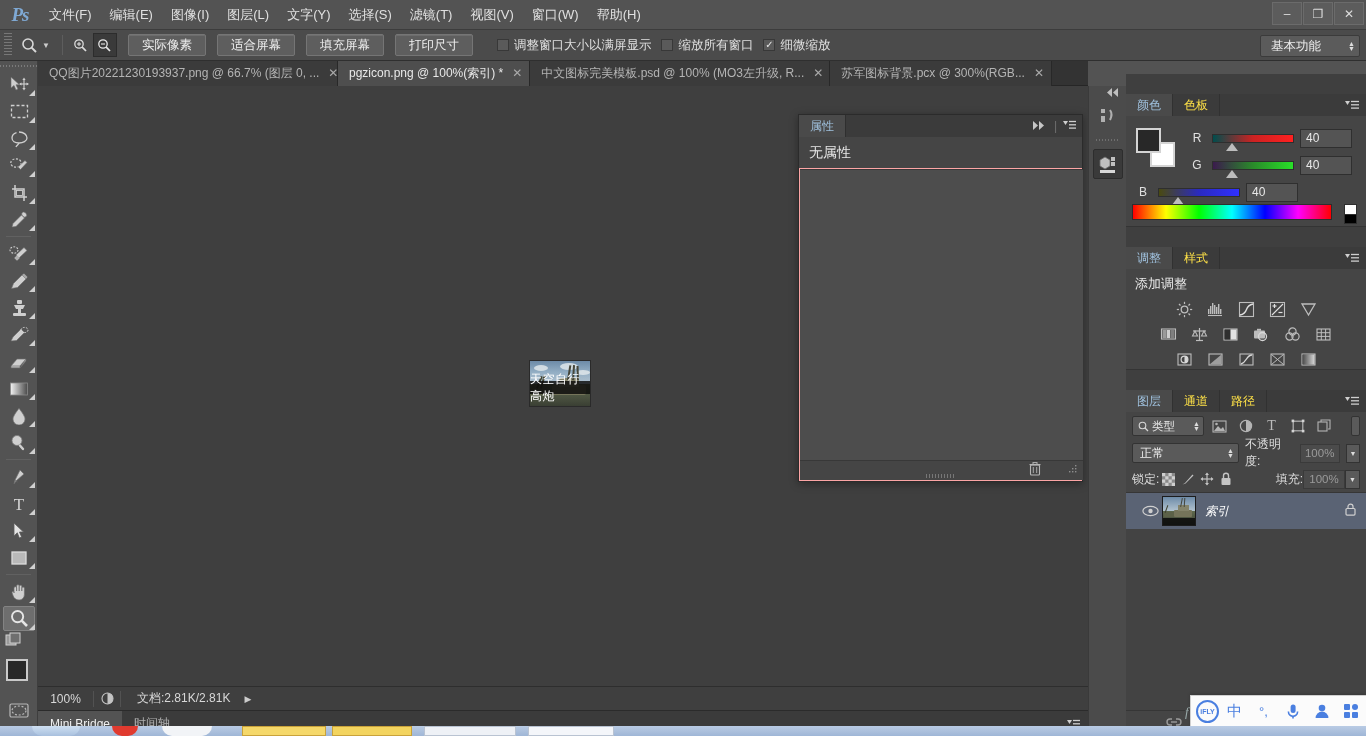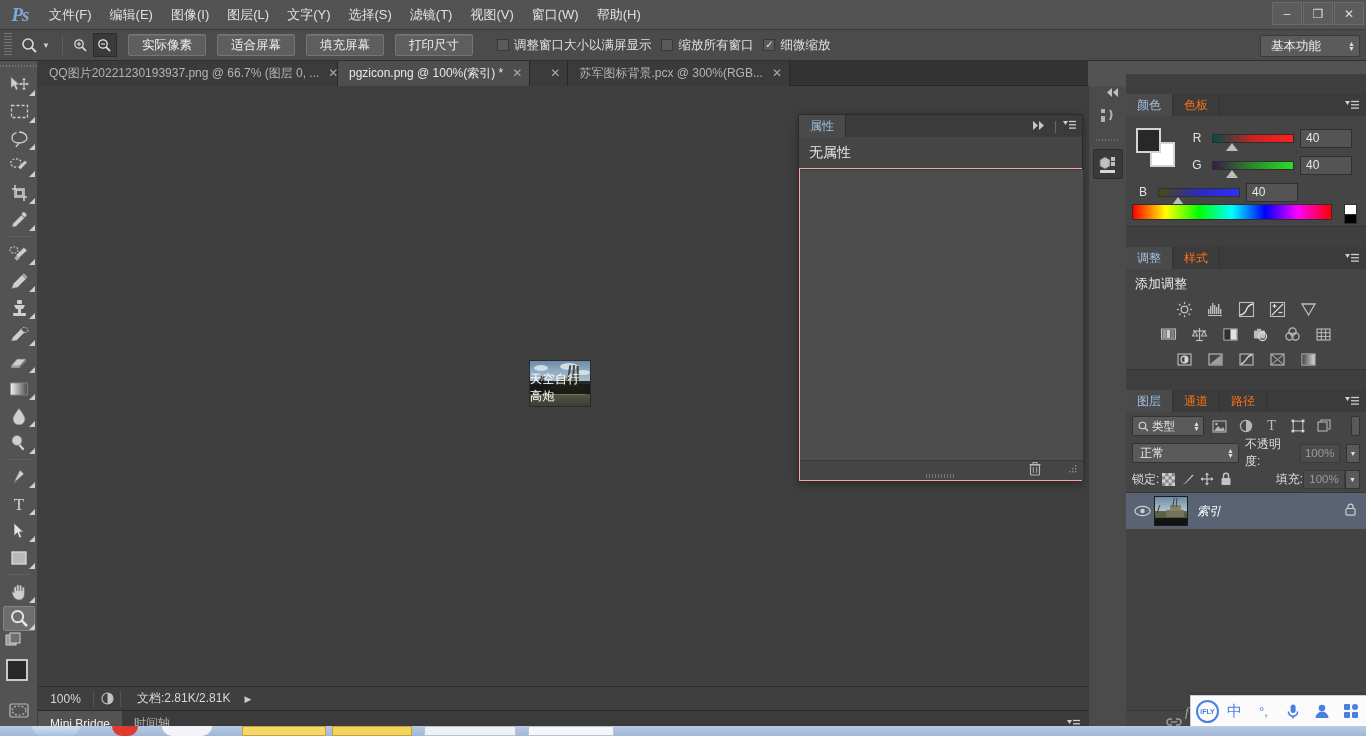--- a/index.html
+++ b/index.html
@@ -208,21 +208,21 @@
   .rail-btn.boxed { background: #3a3a3a; border: 1px solid #2d2d2d; border-radius: 2px; }
   .rail-grip { height: 8px; margin: 5px 7px;
     background-image: repeating-linear-gradient(to right, #6e6e6e 0 1px, transparent 1px 3px);
     background-size: 100% 2px; background-position: 0 3px; background-repeat: no-repeat; }
 
   .dock { position: absolute; left: 1126px; top: 74px; width: 240px; height: 662px; background: #3f3f3f; }
 
   .panel { background: #454545; border-bottom: 1px solid #343434; }
   .ptabs { height: 22px; background: #3b3b3b; display: flex; align-items: stretch; margin-top: 20px; }
   .ptab { display: flex; align-items: center; padding: 0 11px; font-size: 12px;
-          color: #f97316; border-right: 1px solid #313131; }
+          color: #fde047; border-right: 1px solid #313131; }
   .ptab.active { background: #4a4a4a; color: #9fc0dd; }
   .pmenu { margin-left: auto; display: flex; align-items: center; padding-right: 6px; gap: 2px; }
 
   
   .colorbody { height: 110px; position: relative; background: #454545; padding: 8px 8px 0 8px; }
   .cp-sw { position: relative; width: 46px; height: 40px; float: left; margin: 4px 6px 0 2px; }
   .cp-fg { position: absolute; left: 0; top: 0; width: 25px; height: 25px;
            background: #282828; border: 2px solid #d4d4d4; z-index: 2; }
   .cp-bg { position: absolute; left: 14px; top: 14px; width: 25px; height: 25px;
            background: #fff; border: 2px solid #d4d4d4; z-index: 1; }
@@ -277,21 +277,21 @@
     height: 19px; width: 42px; background: #4b4b4b; border: 1px solid #3a3a3a;
     color: #9a9a9a; font-size: 11.5px; display: flex; align-items: center; justify-content: center;
   }
   .numcaret {
     height: 19px; width: 15px; background: #5a5a5a; border: 1px solid #333;
     display: flex; align-items: center; justify-content: center; color: #ddd; font-size: 7px;
   }
   .lay-lock { height: 26px; display: flex; align-items: center; padding: 0 6px; gap: 0; background: #454545; }
   .lock-ic { width: 19px; height: 20px; display: flex; align-items: center; justify-content: center; }
   .layerlist { background: #434343; height: 218px; border-top: 1px solid #363636; }
-  .layerrow { height: 36px; display: flex; align-items: center; background: #5a6374; padding-left: 4px; }
+  .layerrow { height: 36px; display: flex; align-items: center; background: #5a6374; padding-left: 12px; }
   .eye { width: 24px; display: flex; align-items: center; justify-content: center; }
   .lthumb { width: 34px; height: 30px; border: 1px solid #1c1c1c; overflow: hidden;
             position: relative; background: #6b7a86; margin-right: 9px; }
   .lname { font-size: 12px; color: #fff; font-style: italic; }
   .llock { margin-left: auto; margin-right: 10px; }
   .lay-footer { height: 24px; background: #454545; border-top: 1px solid #363636;
                 display: flex; align-items: center; padding: 0 8px; gap: 10px; }
 
   
   .imebar {
@@ -644,20 +644,21 @@
     <div id="doc-tabs" style="display:flex">
         <div class="doctab">
           <span>QQ图片20221230193937.png @ 66.7% (图层 0, ...</span>
           <span class="tclose">✕</span>
         </div>
         <div class="doctab active">
           <span>pgzicon.png @ 100%(索引) *</span>
           <span class="tclose">✕</span>
         </div>
         <div class="doctab">
+          <span>中文图标完美模板.psd @ 100% (MO3左升级, R...</span>
           <span class="tclose">✕</span>
         </div>
         <div class="doctab">
           <span>苏军图标背景.pcx @ 300%(RGB...</span>
           <span class="tclose">✕</span>
         </div>
       </div>
   </div>
 
   <div class="canvasarea">

